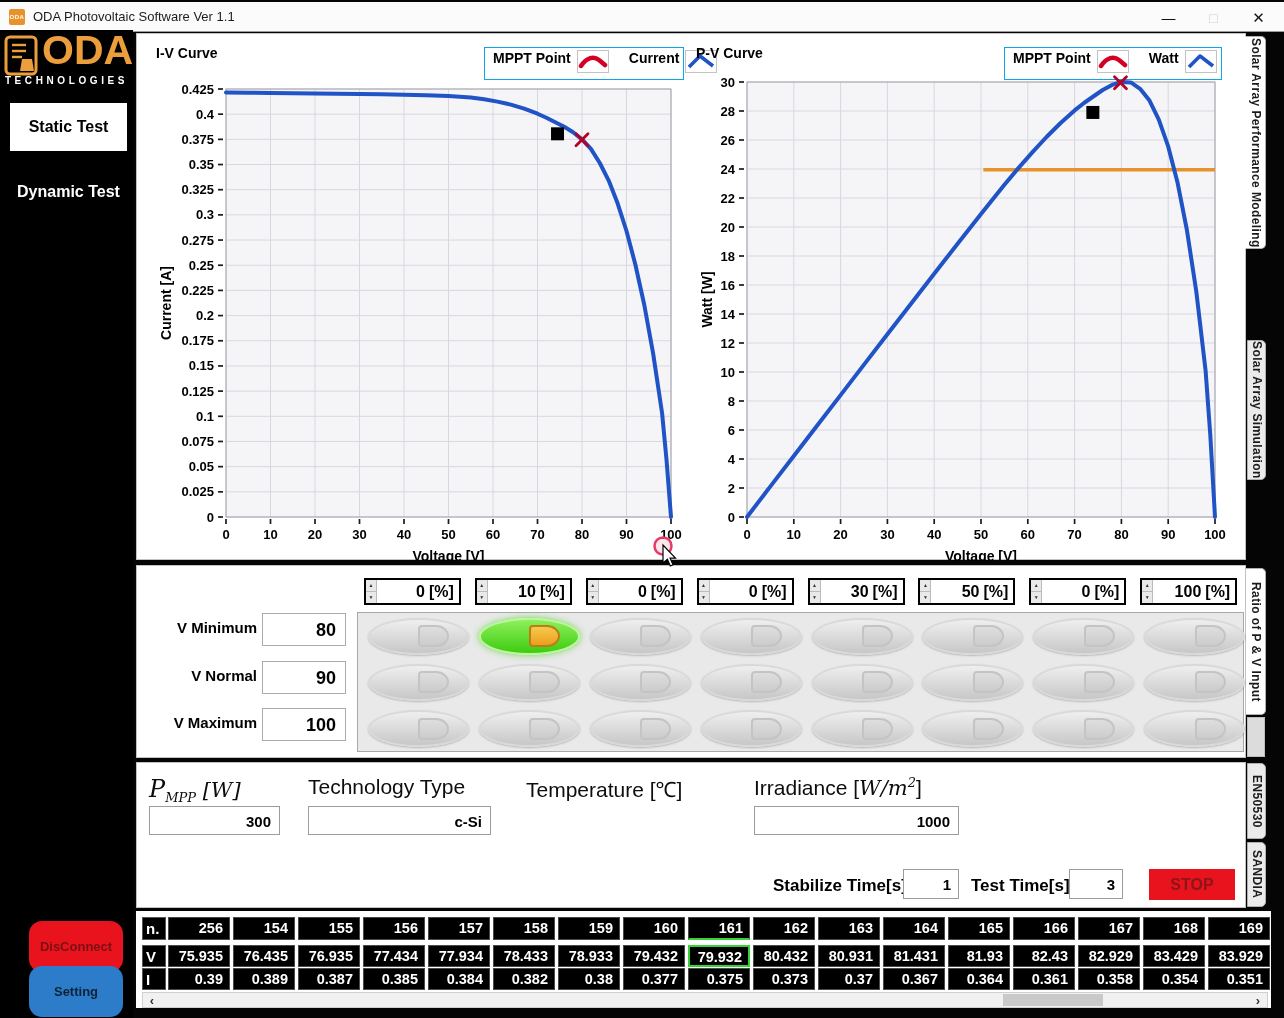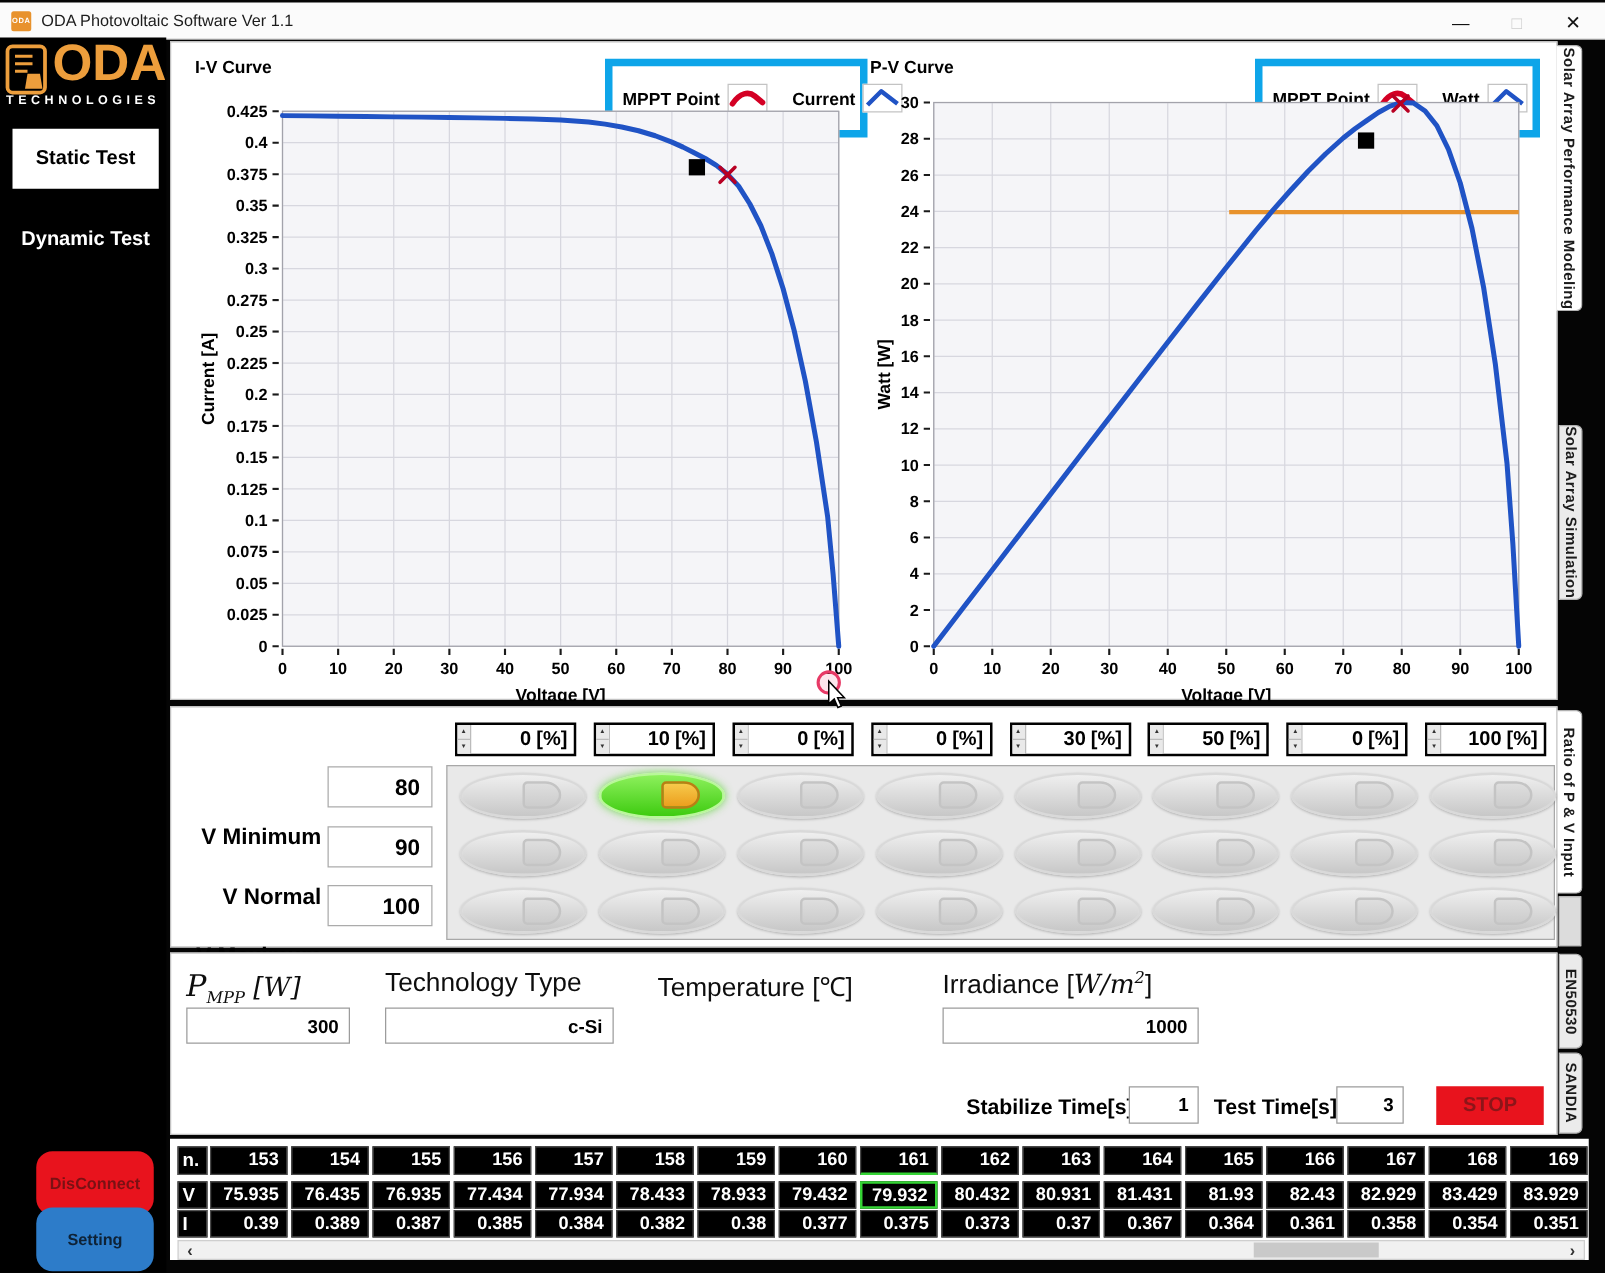--- a/index.html
+++ b/index.html
@@ -42,39 +42,39 @@
   #table-panel{left:136px;top:911px;width:1135px;height:97px;border:none;background:#fff;}
   
   .chart-title{position:absolute;font-size:14px;font-weight:bold;color:#000;}
   #iv-title{left:19px;top:11px;}
   #pv-title{left:559px;top:11px;}
   .chart-mount{position:absolute;}
   #iv-chart-mount{left:14px;top:7px;width:545px;height:520px;}
   #pv-chart-mount{left:564px;top:7px;width:540px;height:520px;}
   .tick{font-family:"Liberation Sans",sans-serif;font-size:13px;font-weight:bold;fill:#000;}
   .axis-title{font-family:"Liberation Sans",sans-serif;font-size:14px;font-weight:bold;fill:#000;}
-  .legend{position:absolute;height:27px;background:#fff;border:6px solid #0ea5e9;display:flex;align-items:center;padding:12px 8px;}
+  .legend{position:absolute;height:27px;background:#fff;border:1px solid #0ea5e9;display:flex;align-items:flex-start;padding:2px 8px;}
   #iv-legend{left:347px;top:13px;width:182px;}
   #pv-legend{left:867px;top:13px;width:200px;}
   .legend-label{font-size:14px;font-weight:bold;color:#000;margin-right:6px;white-space:nowrap;}
   .legend-glyph{width:36px;height:21px;border:1px solid #c3c3c3;margin-right:20px;display:flex;align-items:center;justify-content:center;background:#fff;}
   .legend-glyph:last-child{margin-right:0;}
   
   .vtab{position:absolute;writing-mode:vertical-rl;display:flex;align-items:center;justify-content:center;
     font-size:12px;font-weight:600;color:#1b1b1b;background:#ebebeb;border:1px solid #b0b0b0;
     border-radius:0 5px 5px 0;letter-spacing:.4px;box-sizing:border-box;cursor:pointer;}
   .vtab.selected{background:#fff;border-left:1px solid #fff;}
   #tab-sapm{left:1245px;top:36px;width:21px;height:213px;}
   #tab-sas{left:1247px;top:340px;width:19px;height:140px;}
   #tab-ratio{left:1245px;top:568px;width:21px;height:147px;}
   .tab-corner{position:absolute;left:1247px;top:717px;width:18px;height:40px;background:#dcdcdc;border:1px solid #bdbdbd;box-sizing:border-box;}
   #tab-en{left:1247px;top:763px;width:19px;height:76px;}
   #tab-sandia{left:1247px;top:842px;width:19px;height:65px;}
   
-  .vrow-label{position:absolute;left:8px;width:112px;text-align:right;font-size:18px;font-weight:bold;color:#000;margin-top:40px;}
+  .vrow-label{position:absolute;left:8px;width:112px;text-align:right;font-size:15px;font-weight:bold;color:#000;}
   .vrow-input{position:absolute;left:125px;width:84px;height:33px;border:1px solid #ababab;background:#fff;
     font-size:18px;font-weight:bold;color:#000;text-align:right;line-height:33px;padding-right:9px;box-sizing:border-box;}
   .spinner{position:absolute;top:12px;width:97px;height:27px;border:2px solid #000;background:#fff;display:flex;align-items:center;box-sizing:border-box;}
   .spin-arrows{width:10px;height:100%;display:flex;flex-direction:column;border-right:1px solid #bbb;}
   .spin-arrow{flex:1;font-size:5px;line-height:5px;color:#333;background:#e9e9e9;display:flex;align-items:center;justify-content:center;border-bottom:1px solid #bbb;cursor:pointer;}
   .spin-arrow:last-child{border-bottom:none;}
   .spin-value{flex:1;text-align:right;font-size:16px;font-weight:bold;color:#000;padding-right:4px;}
   .spin-unit{font-size:16px;font-weight:bold;color:#000;padding-right:5px;}
   .toggle-grid{position:absolute;left:220px;top:46px;width:887px;height:140px;background:#e9e9e9;border:1px solid #a8a8a8;box-sizing:border-box;}
   .toggle{position:absolute;width:101px;height:37px;border-radius:50%;
@@ -547,21 +547,21 @@
   <div class="time-input" style="left:932px;width:54px;">3</div>
   <div class="stop-btn">STOP</div>
 </div>
 
 <div id="table-panel" class="panel">
   <div class="thead-cell" style="top:6px;height:23px;">n.</div>
   <div class="thead-cell" style="top:34px;height:22px;">V</div>
   <div class="thead-cell" style="top:57px;height:22px;">I</div>
   <div class="tcols" id="tcols">
       <div class="tcol">
-        <div class="tcell n">153</div>
+        <div class="tcell n">256</div>
         <div class="tcell v">75.935</div>
         <div class="tcell i">0.39</div>
       </div>
       <div class="tcol">
         <div class="tcell n">154</div>
         <div class="tcell v">76.435</div>
         <div class="tcell i">0.389</div>
       </div>
       <div class="tcol">
         <div class="tcell n">155</div>

